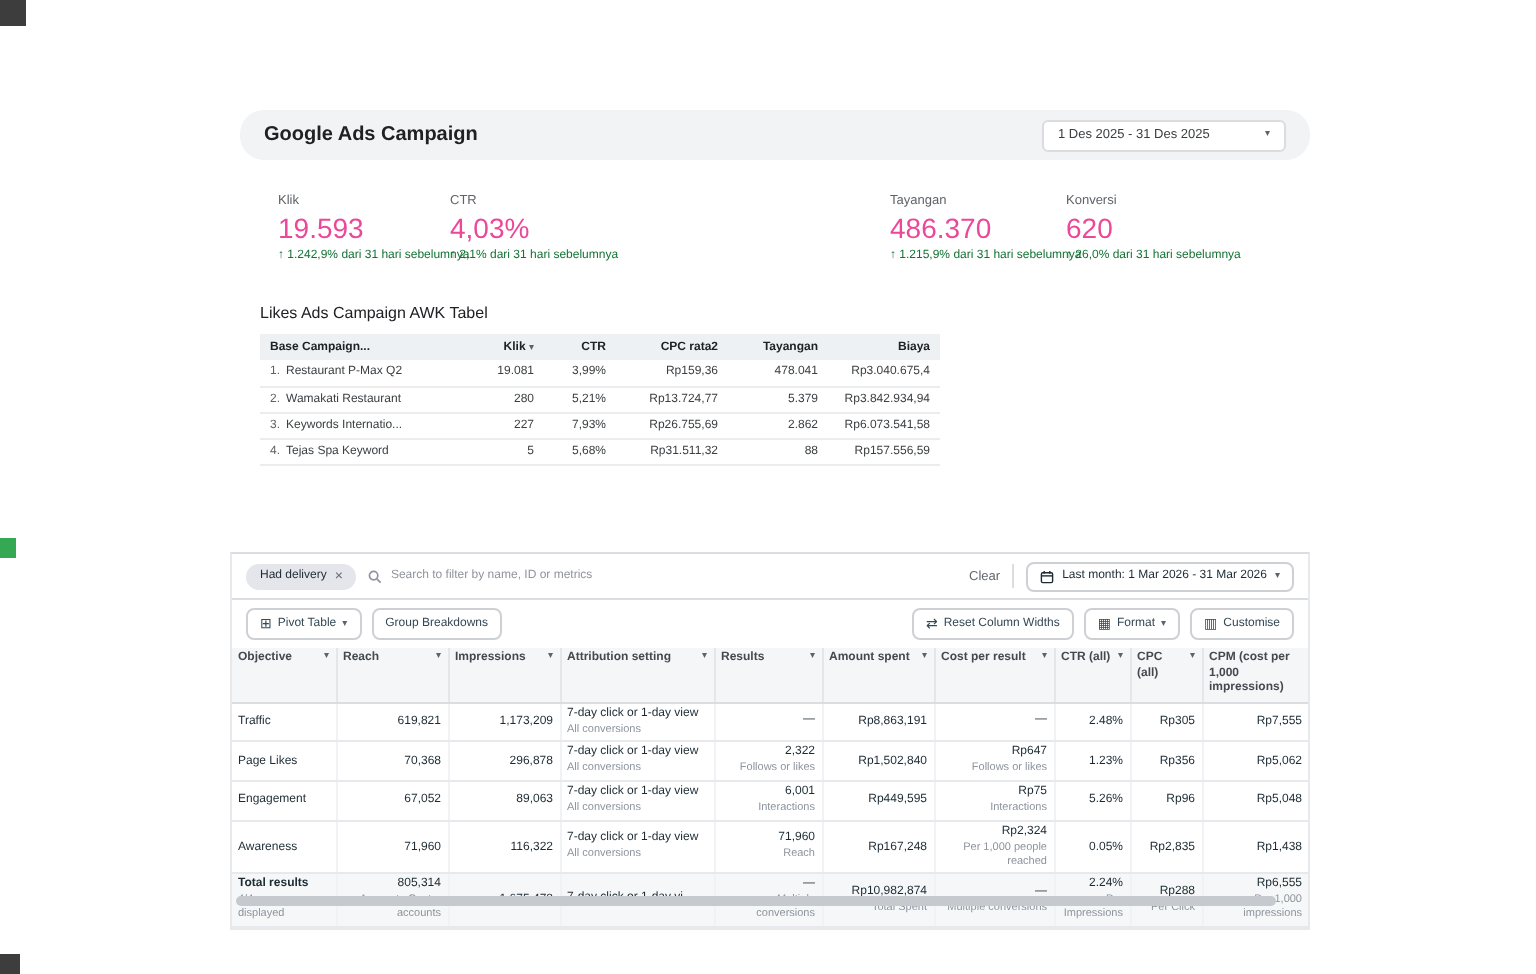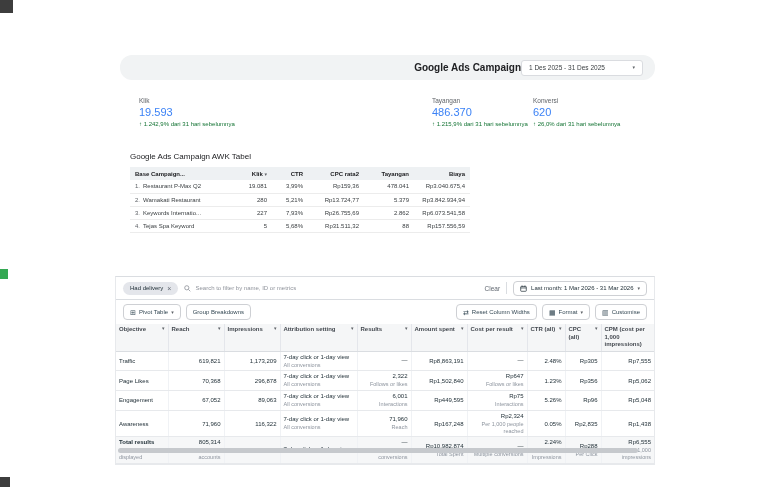--- a/index.html
+++ b/index.html
@@ -6,27 +6,27 @@
 html,body{width:768px;height:487px}
 body{font-family:"Liberation Sans","DejaVu Sans",sans-serif;background:#fff;position:relative;overflow:hidden}
 .mark{position:absolute;background:#3d3d3d}
 .mark-tl{left:0;top:0;width:13px;height:13px}
 .mark-ml{left:0;top:269px;width:8px;height:10px;background:#34a853}
 .mark-bl{left:0;top:477px;width:10px;height:10px}
 .caret{font-size:5px;color:#5f6368;line-height:1}
 
 
 .gads{position:absolute;left:120px;top:55px;width:535px}
-.gads-header{height:25px;background:#f1f3f4;border-radius:12px;display:flex;align-items:center;justify-content:flex-end;padding:0 12px}
+.gads-header{height:25px;background:#f1f3f4;border-radius:12px;display:flex;align-items:center;justify-content:space-between;padding:0 12px}
 .gads-title{font-size:10px;font-weight:700;color:#202124}
 .date-btn{width:122px;height:16px;background:#fff;border:1px solid #dadce0;border-radius:3px;display:flex;align-items:center;justify-content:space-between;padding:0 7px;font-size:6.5px;color:#3c4043;font-family:inherit;cursor:pointer}
 .kpis{position:relative;height:60px}
 .kpi{position:absolute;top:17px}
 .kpi-label{font-size:6.5px;color:#5f6368}
-.kpi-value{font-size:11px;color:#3b82f6;margin-top:2px;white-space:nowrap}
+.kpi-value{font-size:14px;color:#ec4899;margin-top:2px;white-space:nowrap}
 .kpi-delta{font-size:6px;color:#137333;margin-top:3px;white-space:nowrap}
 .gt-title{margin:12px 0 6px 10px;font-size:8px;color:#202124}
 table.gt{margin-left:10px;border-collapse:collapse;table-layout:fixed;width:340px}
 .gt th{background:#eef1f3;font-size:6px;font-weight:700;color:#202124;height:13px;padding:0 5px;text-align:right;white-space:nowrap}
 .gt th.l{text-align:left}
 .gt td{font-size:6px;color:#3c4043;height:13px;padding:0 5px;text-align:right;border-bottom:1px solid #ececec;white-space:nowrap;overflow:hidden}
 .gt td.l{text-align:left}
 .rownum{color:#5f6368;margin-right:3px}
 
 
@@ -73,33 +73,38 @@
       <span class="caret">▾</span>
     </button>
   </header>
 
   <div class="kpis">
     <div class="kpi" style="left:19px">
       <div class="kpi-label">Klik</div>
       <div class="kpi-value">19.593</div>
       <div class="kpi-delta">↑ 1.242,9% dari 31 hari sebelumnya</div>
     </div>
-    <div class="kpi" style="left:312px">
+    <div class="kpi" style="left:105px">
+      <div class="kpi-label">CTR</div>
+      <div class="kpi-value">4,03%</div>
+      <div class="kpi-delta">↑ 2,1% dari 31 hari sebelumnya</div>
+    </div>
+    <div class="kpi" style="left:325px">
       <div class="kpi-label">Tayangan</div>
       <div class="kpi-value">486.370</div>
       <div class="kpi-delta">↑ 1.215,9% dari 31 hari sebelumnya</div>
     </div>
     <div class="kpi" style="left:413px">
       <div class="kpi-label">Konversi</div>
       <div class="kpi-value">620</div>
       <div class="kpi-delta">↑ 26,0% dari 31 hari sebelumnya</div>
     </div>
   </div>
 
-  <div class="gt-title">Google Ads Campaign AWK Tabel</div>
+  <div class="gt-title">Likes Ads Campaign AWK Tabel</div>
   <table class="gt">
     <colgroup>
         <col style="width:100px">
         <col style="width:42px">
         <col style="width:36px">
         <col style="width:56px">
         <col style="width:50px">
         <col style="width:56px">
       </colgroup>
     <thead>

